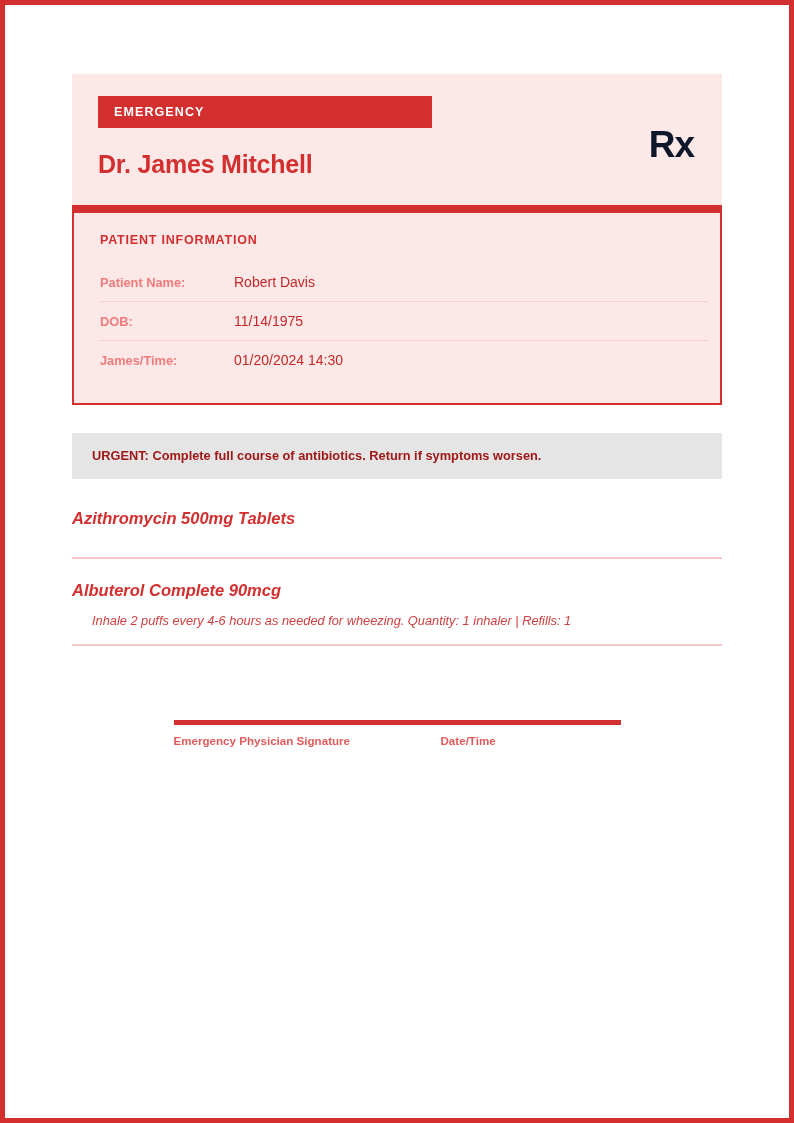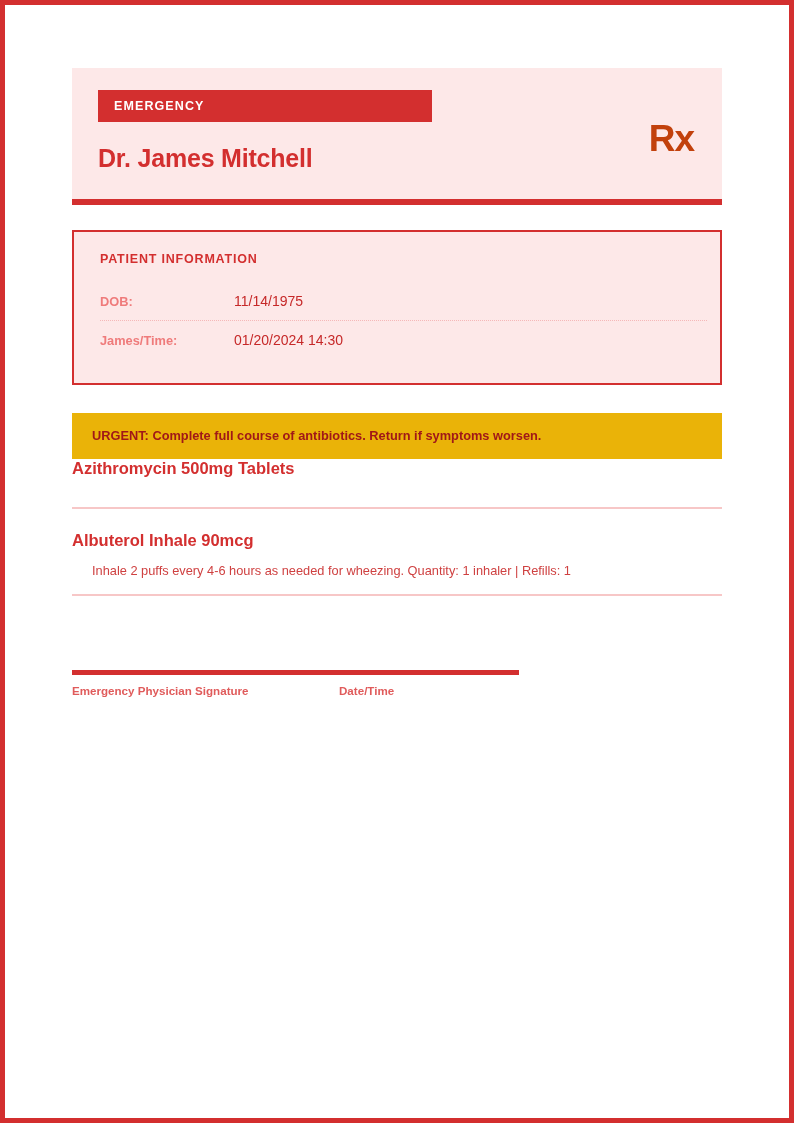--- a/index.html
+++ b/index.html
@@ -28,20 +28,21 @@
     box-sizing: border-box;
     padding: 63px 67px 0 67px;
   }
 
   
   .header {
     background: #fde8e8;
     border-bottom: 6px solid #d32f2f;
     padding: 22px 26px 26px 26px;
     position: relative;
+    margin-top: 6px;
   }
   .emergency-badge {
     display: block;
     background: #d32f2f;
     color: #ffffff;
     font-size: 12.5px;
     font-weight: bold;
     letter-spacing: 1.1px;
     padding: 9px 0 9px 16px;
     width: 334px;
@@ -56,30 +57,29 @@
   }
   .doctor-credentials {
     color: #e88a8a;
     font-size: 12.8px;
     margin: 10px 0 0 0;
   }
   .rx-logo {
     position: absolute;
     right: 28px;
     top: 52px;
-    color: #c2410c;
+    color: #0f172a;
     font-size: 37px;
     font-weight: bold;
     line-height: 1;
     letter-spacing: -1px;
   }
 
   
   .patient-box {
-    margin-top: 25px;
     border: 2px solid #d32f2f;
     background: #fde8e8;
     padding: 20px 13px 24px 26px;
   }
   .patient-box-title {
     color: #d32f2f;
     font-size: 12.5px;
     font-weight: bold;
     letter-spacing: 0.8px;
     margin-bottom: 16px;
@@ -101,29 +101,31 @@
     flex: 0 0 134px;
   }
   .patient-value {
     color: #c62828;
     font-size: 14px;
   }
 
   
   .urgent-banner {
     margin-top: 28px;
-    background: #eab308;
+    background: #e5e5e5;
     color: #a01818;
     font-size: 12.8px;
     font-weight: bold;
     padding: 15px 0 16px 20px;
   }
 
   
   .medications {
+    margin-top: 30px;
+    font-style: italic;
   }
   .medication {
     padding-bottom: 16px;
     border-bottom: 2px solid #f7c7c7;
     margin-bottom: 22px;
   }
   .medication-name {
     color: #d32f2f;
     font-size: 16.5px;
     font-weight: bold;
@@ -131,21 +133,21 @@
   }
   .medication-instructions {
     color: #cf4141;
     font-size: 12.8px;
     padding-left: 20px;
   }
 
   
   .signature-section {
     display: flex;
-    justify-content: flex-start;
+    justify-content: center;
     margin-top: 74px;
   }
   .signature-block {
     width: 267px;
   }
   .signature-block.right {
     width: 180px;
   }
   .signature-line {
     border-top: 5px solid #d32f2f;
@@ -165,20 +167,24 @@
 
     <div class="header">
       <div class="emergency-badge">EMERGENCY</div>
       <div class="doctor-name">Dr. James Mitchell</div>
       <div class="rx-logo">Rx</div>
     </div>
 
     <div class="patient-box">
       <div class="patient-box-title">PATIENT INFORMATION</div>
 
+      <div class="patient-row">
+        <div class="patient-label">Patient Name:</div>
+        <div class="patient-value">Robert Davis</div>
+      </div>
 
       <div class="patient-row">
         <div class="patient-label">DOB:</div>
         <div class="patient-value">11/14/1975</div>
       </div>
 
       <div class="patient-row">
         <div class="patient-label">James/Time:</div>
         <div class="patient-value">01/20/2024 14:30</div>
       </div>
@@ -186,21 +192,21 @@
     </div>
 
     <div class="urgent-banner">URGENT: Complete full course of antibiotics. Return if symptoms worsen.</div>
 
     <div class="medications">
       <div class="medication">
         <div class="medication-name">Azithromycin 500mg Tablets</div>
       </div>
 
       <div class="medication">
-        <div class="medication-name">Albuterol Inhale 90mcg</div>
+        <div class="medication-name">Albuterol Complete 90mcg</div>
         <div class="medication-instructions">Inhale 2 puffs every 4-6 hours as needed for wheezing. Quantity: 1 inhaler | Refills: 1</div>
       </div>
     </div>
 
     <div class="signature-section">
       <div class="signature-block">
         <div class="signature-line"></div>
         <div class="signature-label">Emergency Physician Signature</div>
       </div>
       <div class="signature-block right">

